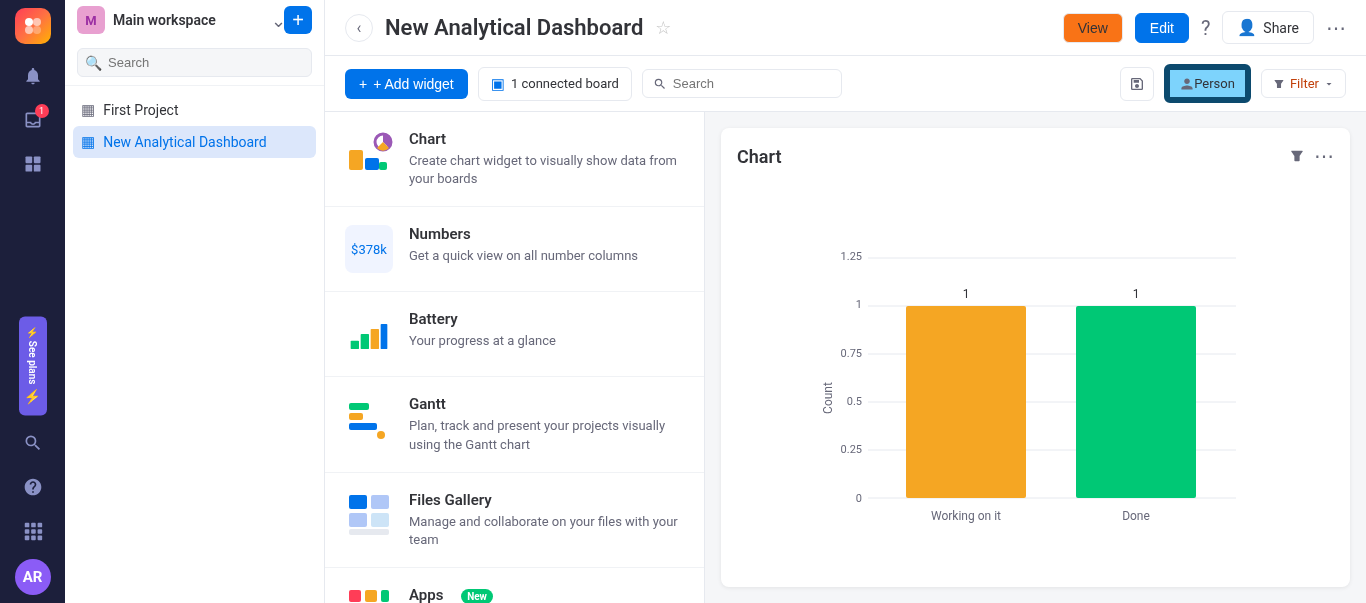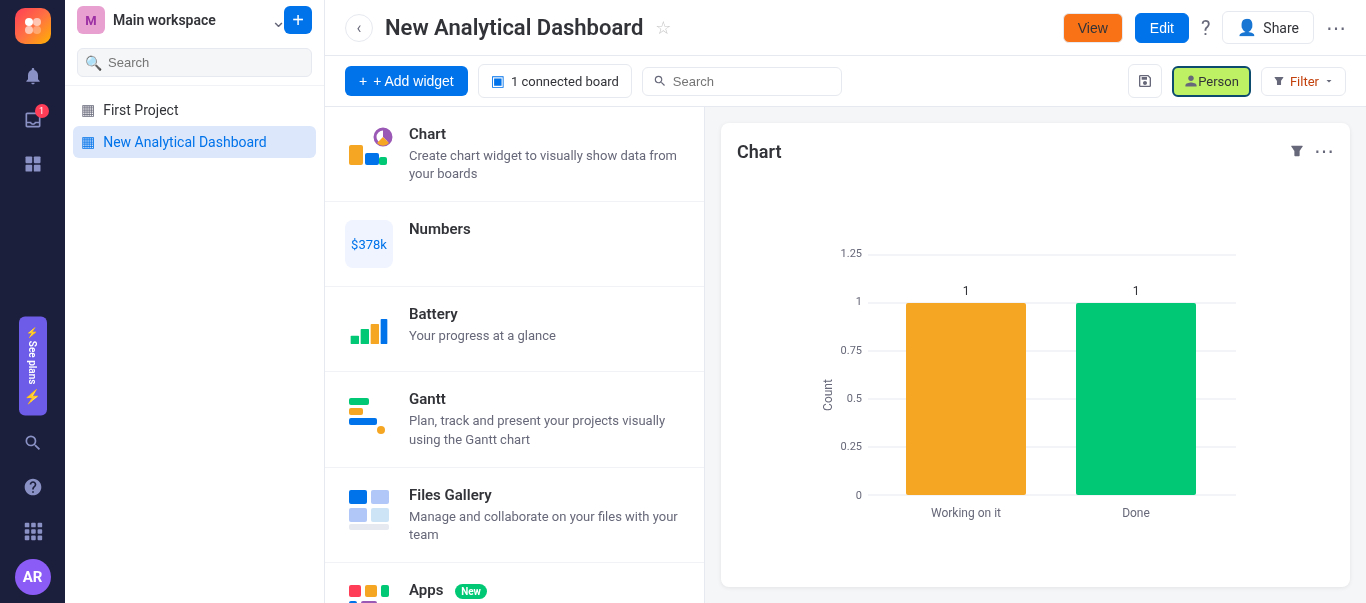--- a/index.html
+++ b/index.html
@@ -196,21 +196,21 @@
     .search-bar input { border: none; outline: none; font-size: 13px; color: #676879; width: 130px; }
     .toolbar-spacer { flex: 1; }
     .save-icon-btn {
       width: 34px; height: 34px; border-radius: 6px;
       border: 1px solid #e6e9ef; background: white;
       display: flex; align-items: center; justify-content: center;
       cursor: pointer; color: #676879; font-size: 16px;
     }
     .person-btn {
       display: flex; align-items: center; gap: 0;
-      border: 2px solid #0c4a6e; background: #bef264;
+      border: 6px solid #0c4a6e; background: #7dd3fc;
       padding: 6px 10px; border-radius: 6px;
       font-size: 13px; color: #323338; cursor: pointer;
     }
     .filter-btn {
       display: flex; align-items: center; gap: 4px;
       border: 1px solid #e6e9ef; background: white;
       padding: 6px 10px; border-radius: 6px;
       font-size: 13px; color: #c2410c; cursor: pointer;
     }
 
@@ -240,21 +240,21 @@
       border-radius: 8px; overflow: hidden;
       display: flex; align-items: center; justify-content: center;
     }
     .widget-info { flex: 1; }
     .widget-title { font-size: 15px; font-weight: 600; color: #323338; margin-bottom: 4px; }
     .widget-desc { font-size: 13px; color: #676879; line-height: 1.4; }
     .new-badge {
       background: #00c875; color: white;
       font-size: 10px; font-weight: 700;
       padding: 2px 6px; border-radius: 10px;
-      display: inline-block; margin-left: 8px;
+      display: inline-block; margin-left: 14px;
     }
 
     
     .chart-area {
       flex: 1;
       background: #f5f6f8;
       padding: 16px;
       overflow: hidden;
     }
     .chart-widget {
@@ -440,20 +440,21 @@
           <div class="widget-desc">Create chart widget to visually show data from your boards</div>
         </div>
       </div>
 
       <div class="widget-item">
         <div class="widget-thumb" style="background:#f0f4ff;border-radius:8px;display:flex;align-items:center;justify-content:center;">
           <span style="font-size:13px;font-weight:400;color:#0073ea;">$378k</span>
         </div>
         <div class="widget-info">
           <div class="widget-title">Numbers</div>
+          <div class="widget-desc">Get a quick view on all number columns</div>
         </div>
       </div>
 
       <div class="widget-item">
         <div class="widget-thumb" style="border-radius:8px;display:flex;align-items:center;justify-content:center;gap:3px;padding:4px;">
           <svg width="48" height="40" viewBox="0 0 48 40">
             <rect x="2" y="28" width="10" height="10" fill="#00c875" rx="1"></rect>
             <rect x="14" y="20" width="10" height="18" fill="#00c875" rx="1"></rect>
             <rect x="26" y="14" width="10" height="24" fill="#f5a623" rx="1"></rect>
             <rect x="38" y="8" width="8" height="30" fill="#0073ea" rx="1"></rect>

